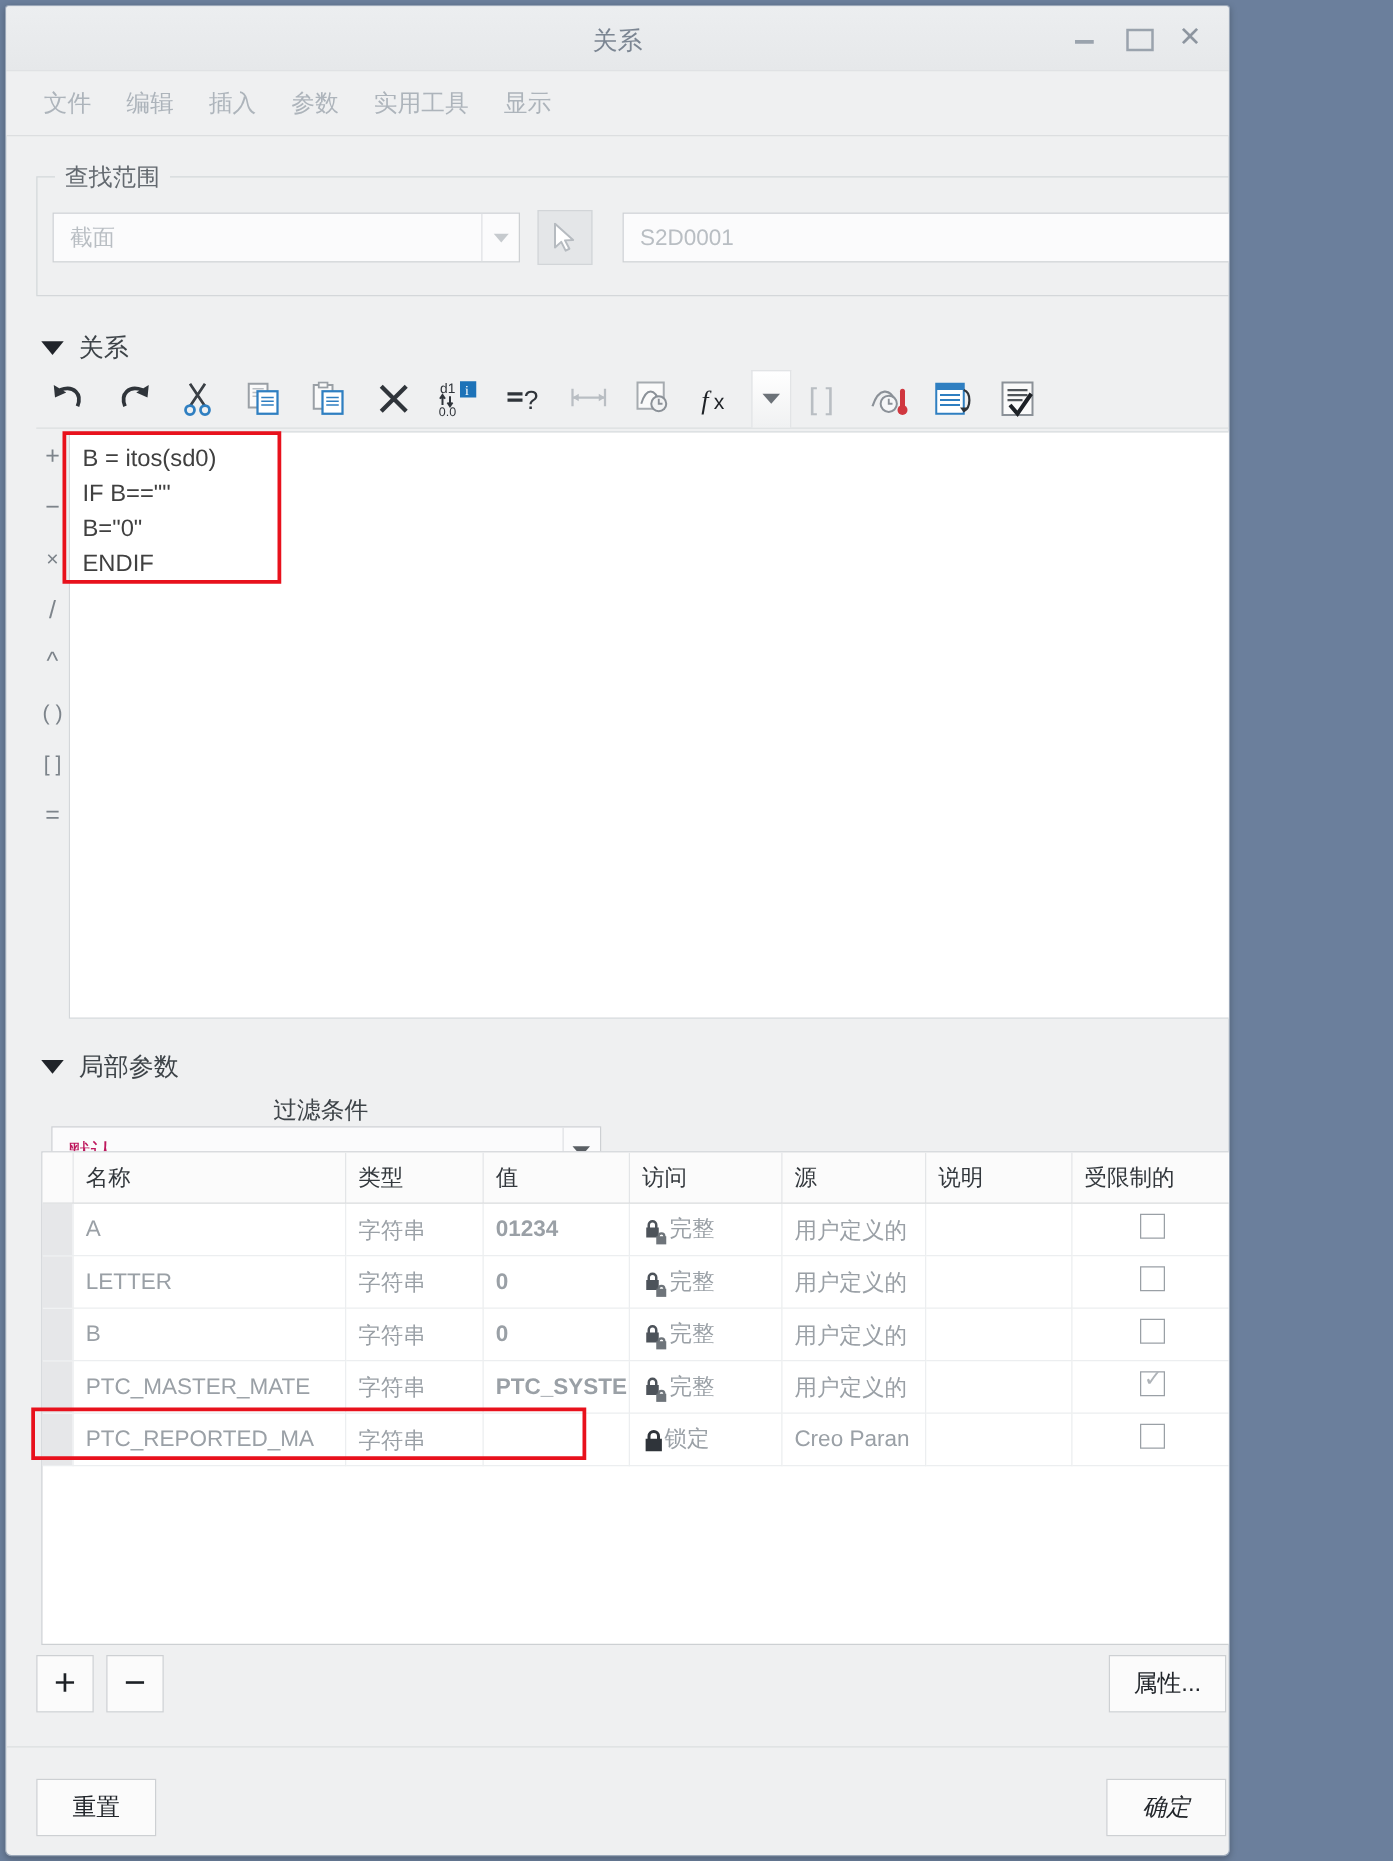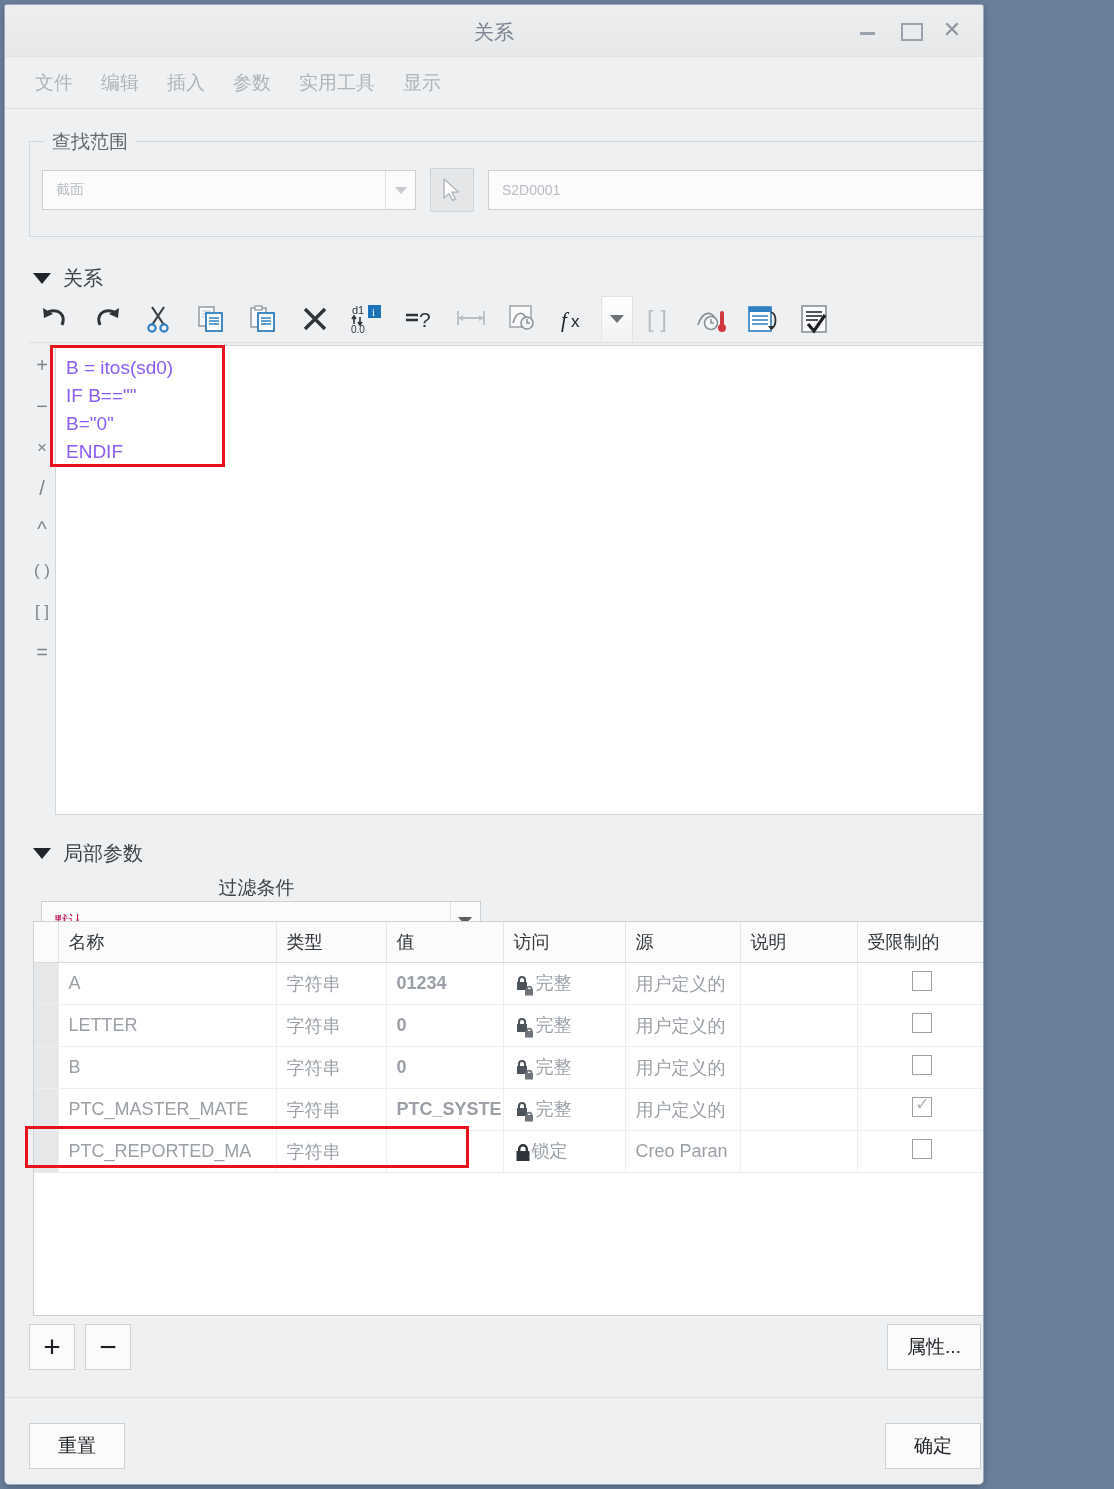--- a/index.html
+++ b/index.html
@@ -80,21 +80,21 @@
     display: flex; align-items: center;
   }
   .combo {
     background: #fbfbfc;
     border: 1px solid #cdd0d3;
     height: 40px;
     display: flex; align-items: center;
     position: relative;
   }
   .combo .cval {
-    padding-left: 13px; font-size: 14px; color: #b9bec3;
+    padding-left: 13px; font-size: 18px; color: #b9bec3;
     white-space: nowrap; overflow: hidden;
   }
   .combo .arrow {
     position: absolute; right: 0; top: 0; bottom: 0;
     width: 30px; border-left: 1px solid #dfe1e3;
     display: flex; align-items: center; justify-content: center;
   }
   .tri-light {
     width: 0; height: 0;
     border-left: 6px solid transparent;
@@ -108,21 +108,21 @@
     border-top: 8px solid #5a5f64;
   }
   .combo-scope { width: 374px; }
   .pick-btn {
     width: 44px; height: 44px;
     margin-left: 14px;
     background: #e4e6e8;
     border: 1px solid #d2d5d8;
     display: flex; align-items: center; justify-content: center;
   }
-  .combo-sel { width: 596px; margin-left: 14px; }
+  .combo-sel { width: 596px; margin-left: 24px; }
 
   
   .sect-head {
     position: absolute;
     display: flex; align-items: center; gap: 12px;
     font-size: 20px; color: #3d4348;
   }
   .tri-sect {
     width: 0; height: 0;
     border-left: 9px solid transparent;
@@ -152,21 +152,21 @@
     font-size: 20px; color: #7d848b;
   }
   .op-rail div { height: 41px; line-height: 41px; }
 
   .editor {
     position: absolute; left: 50px; top: 340px;
     width: 1034px; height: 470px;
     background: #ffffff;
     border: 1px solid #d4d7da;
     padding: 8px 10px;
-    font-size: 19px; color: #8b5cf6;
+    font-size: 19px; color: #404040;
     line-height: 28px;
     white-space: pre;
     overflow: hidden;
   }
   .hl-code {
     position: absolute; left: 45px; top: 340px;
     width: 175px; height: 122px;
     border: 3px solid #e8111c;
     pointer-events: none;
   }
@@ -275,21 +275,21 @@
     position: absolute; left: 0; right: 0; top: 1392px;
     height: 1px; background: #dcdee0;
   }
   .dlg-btn {
     height: 46px; min-width: 96px;
     background: #fbfbfb; border: 1px solid #cdd0d3;
     display: flex; align-items: center; justify-content: center;
     font-size: 19px; color: #22262b;
   }
   #reset-btn { position: absolute; left: 24px; top: 1418px; }
-  #ok-btn { position: absolute; left: 880px; top: 1418px; }
+  #ok-btn { position: absolute; left: 880px; top: 1418px; font-style: italic; }
   #cancel-btn { position: absolute; left: 994px; top: 1418px; }
 </style>
 </head>
 <body>
 
 <div class="window">
 
   <div class="titlebar">
     <div class="title-text">关系</div>
     <div class="win-controls">

